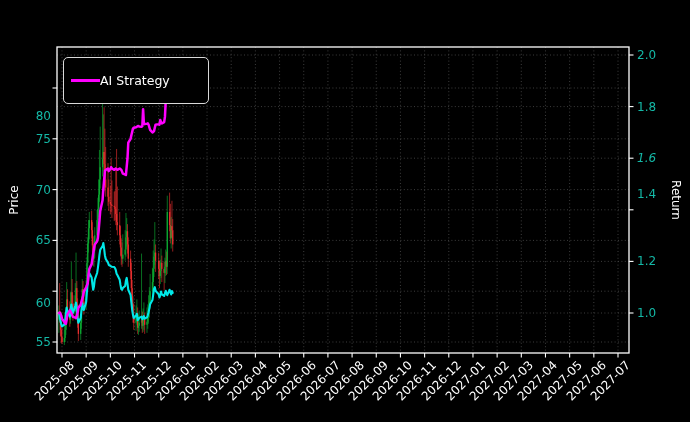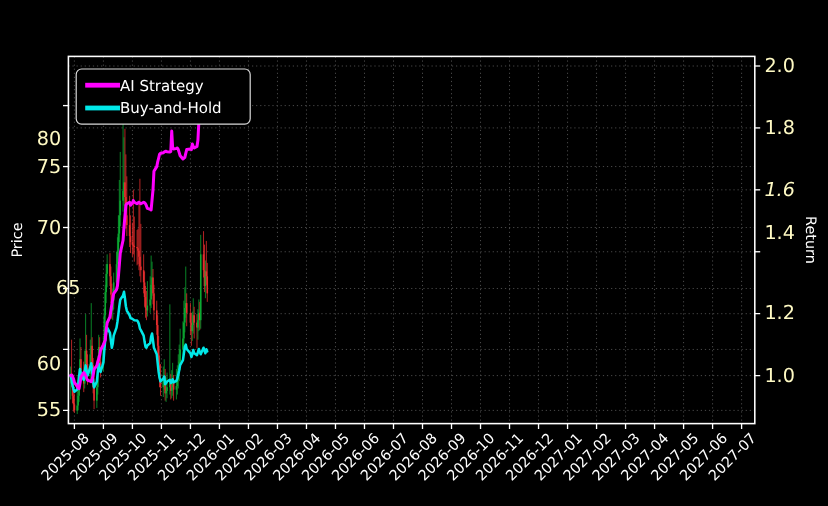--- a/index.html
+++ b/index.html
@@ -4,21 +4,21 @@
 <style>
   html,body{margin:0;padding:0;background:#000;}
   .figure{position:relative;width:690px;height:422px;background:#000;
           font-family:"DejaVu Sans","Liberation Sans",sans-serif;overflow:hidden;}
   .chart-title{position:absolute;top:7px;left:343px;transform:translateX(-50%);
                color:#fff;font-size:13.5px;white-space:nowrap;}
   .ylabel-left{position:absolute;left:14px;top:200px;transform:translate(-50%,-50%) rotate(-90deg);
                color:#fff;font-size:12px;white-space:nowrap;}
   .ylabel-right{position:absolute;left:676px;top:200px;transform:translate(-50%,-50%) rotate(90deg);
                 color:#fff;font-size:12px;white-space:nowrap;}
-  .tick-label{position:absolute;color:#fef9c3;font-size:16px;line-height:14px;white-space:nowrap;}
+  .tick-label{position:absolute;color:#14b8a6;font-size:12px;line-height:14px;white-space:nowrap;}
   .xtick-label{position:absolute;color:#fff;font-size:12px;white-space:nowrap;
                transform-origin:100% 0%;transform:rotate(-45deg);}
   .legend{position:absolute;left:63px;top:57px;width:146px;height:47px;background:#000;
           border:1.4px solid #d9d9d9;border-radius:5px;box-sizing:border-box;
           display:flex;flex-direction:column;justify-content:space-evenly;padding:1px 7px;z-index:5;}
   .legend-row{display:flex;align-items:center;}
   .legend-swatch{width:29px;height:3.6px;flex:0 0 auto;}
   .legend-label{color:#fff;font-size:12.5px;line-height:13px;}
   svg{position:absolute;left:0;top:0;}
 </style>
@@ -314,21 +314,21 @@
       <line x1="629" y1="106.6" x2="633.5" y2="106.6" stroke="#ffffff" stroke-width="1.1"></line>
       <line x1="629" y1="55" x2="633.5" y2="55" stroke="#ffffff" stroke-width="1.1"></line>
     </svg>
 
   <div class="ylabel-left">Price</div>
   <div class="ylabel-right">Return</div>
 
   <div id="yl-ticks">
       <span class="tick-label" style="left: 0px; width: 51px; text-align: right; top: 335px; position: absolute;">55</span>
       <span class="tick-label" style="left: 0px; width: 51px; text-align: right; top: 296px; position: absolute;">60</span>
-      <span class="tick-label" style="left: 0px; width: 51px; text-align: right; top: 233.4px; position: absolute; padding-left: 16px;">65</span>
+      <span class="tick-label" style="left: 0px; width: 51px; text-align: right; top: 233.4px; position: absolute;">65</span>
       <span class="tick-label" style="left: 0px; width: 51px; text-align: right; top: 182.6px; position: absolute;">70</span>
       <span class="tick-label" style="left: 0px; width: 51px; text-align: right; top: 131.8px; position: absolute;">75</span>
       <span class="tick-label" style="left: 0px; width: 51px; text-align: right; top: 81px; position: absolute; margin-top: 28px;">80</span>
     </div>
   <div id="yr-ticks">
       <span class="tick-label" style="left: 637px; top: 306px; position: absolute;">1.0</span>
       <span class="tick-label" style="left: 637px; top: 254.4px; position: absolute;">1.2</span>
       <span class="tick-label" style="left: 637px; top: 187px; position: absolute; text-align: right;">1.4</span>
       <span class="tick-label" style="left: 637px; top: 151.2px; position: absolute; font-style: italic;">1.6</span>
       <span class="tick-label" style="left: 637px; top: 99.6px; position: absolute;">1.8</span>
@@ -359,18 +359,14 @@
       <span class="xtick-label" style="right: 115.346px; top: 358px; position: absolute;">2027-05</span>
       <span class="xtick-label" style="right: 91.172px; top: 358px; position: absolute;">2027-06</span>
       <span class="xtick-label" style="right: 66.998px; top: 358px; position: absolute;">2027-07</span>
     </div>
 
   <div class="legend">
     <div class="legend-row">
       <span class="legend-swatch" style="background: rgb(255, 0, 255);"></span>
       <span class="legend-label">AI Strategy</span>
     </div>
-    <div class="legend-row">
-      <span class="legend-swatch" style="background: rgb(0, 232, 232);"></span>
-      <span class="legend-label">Buy-and-Hold</span>
-    </div>
   </div>
 </div>
 
 </body></html>

